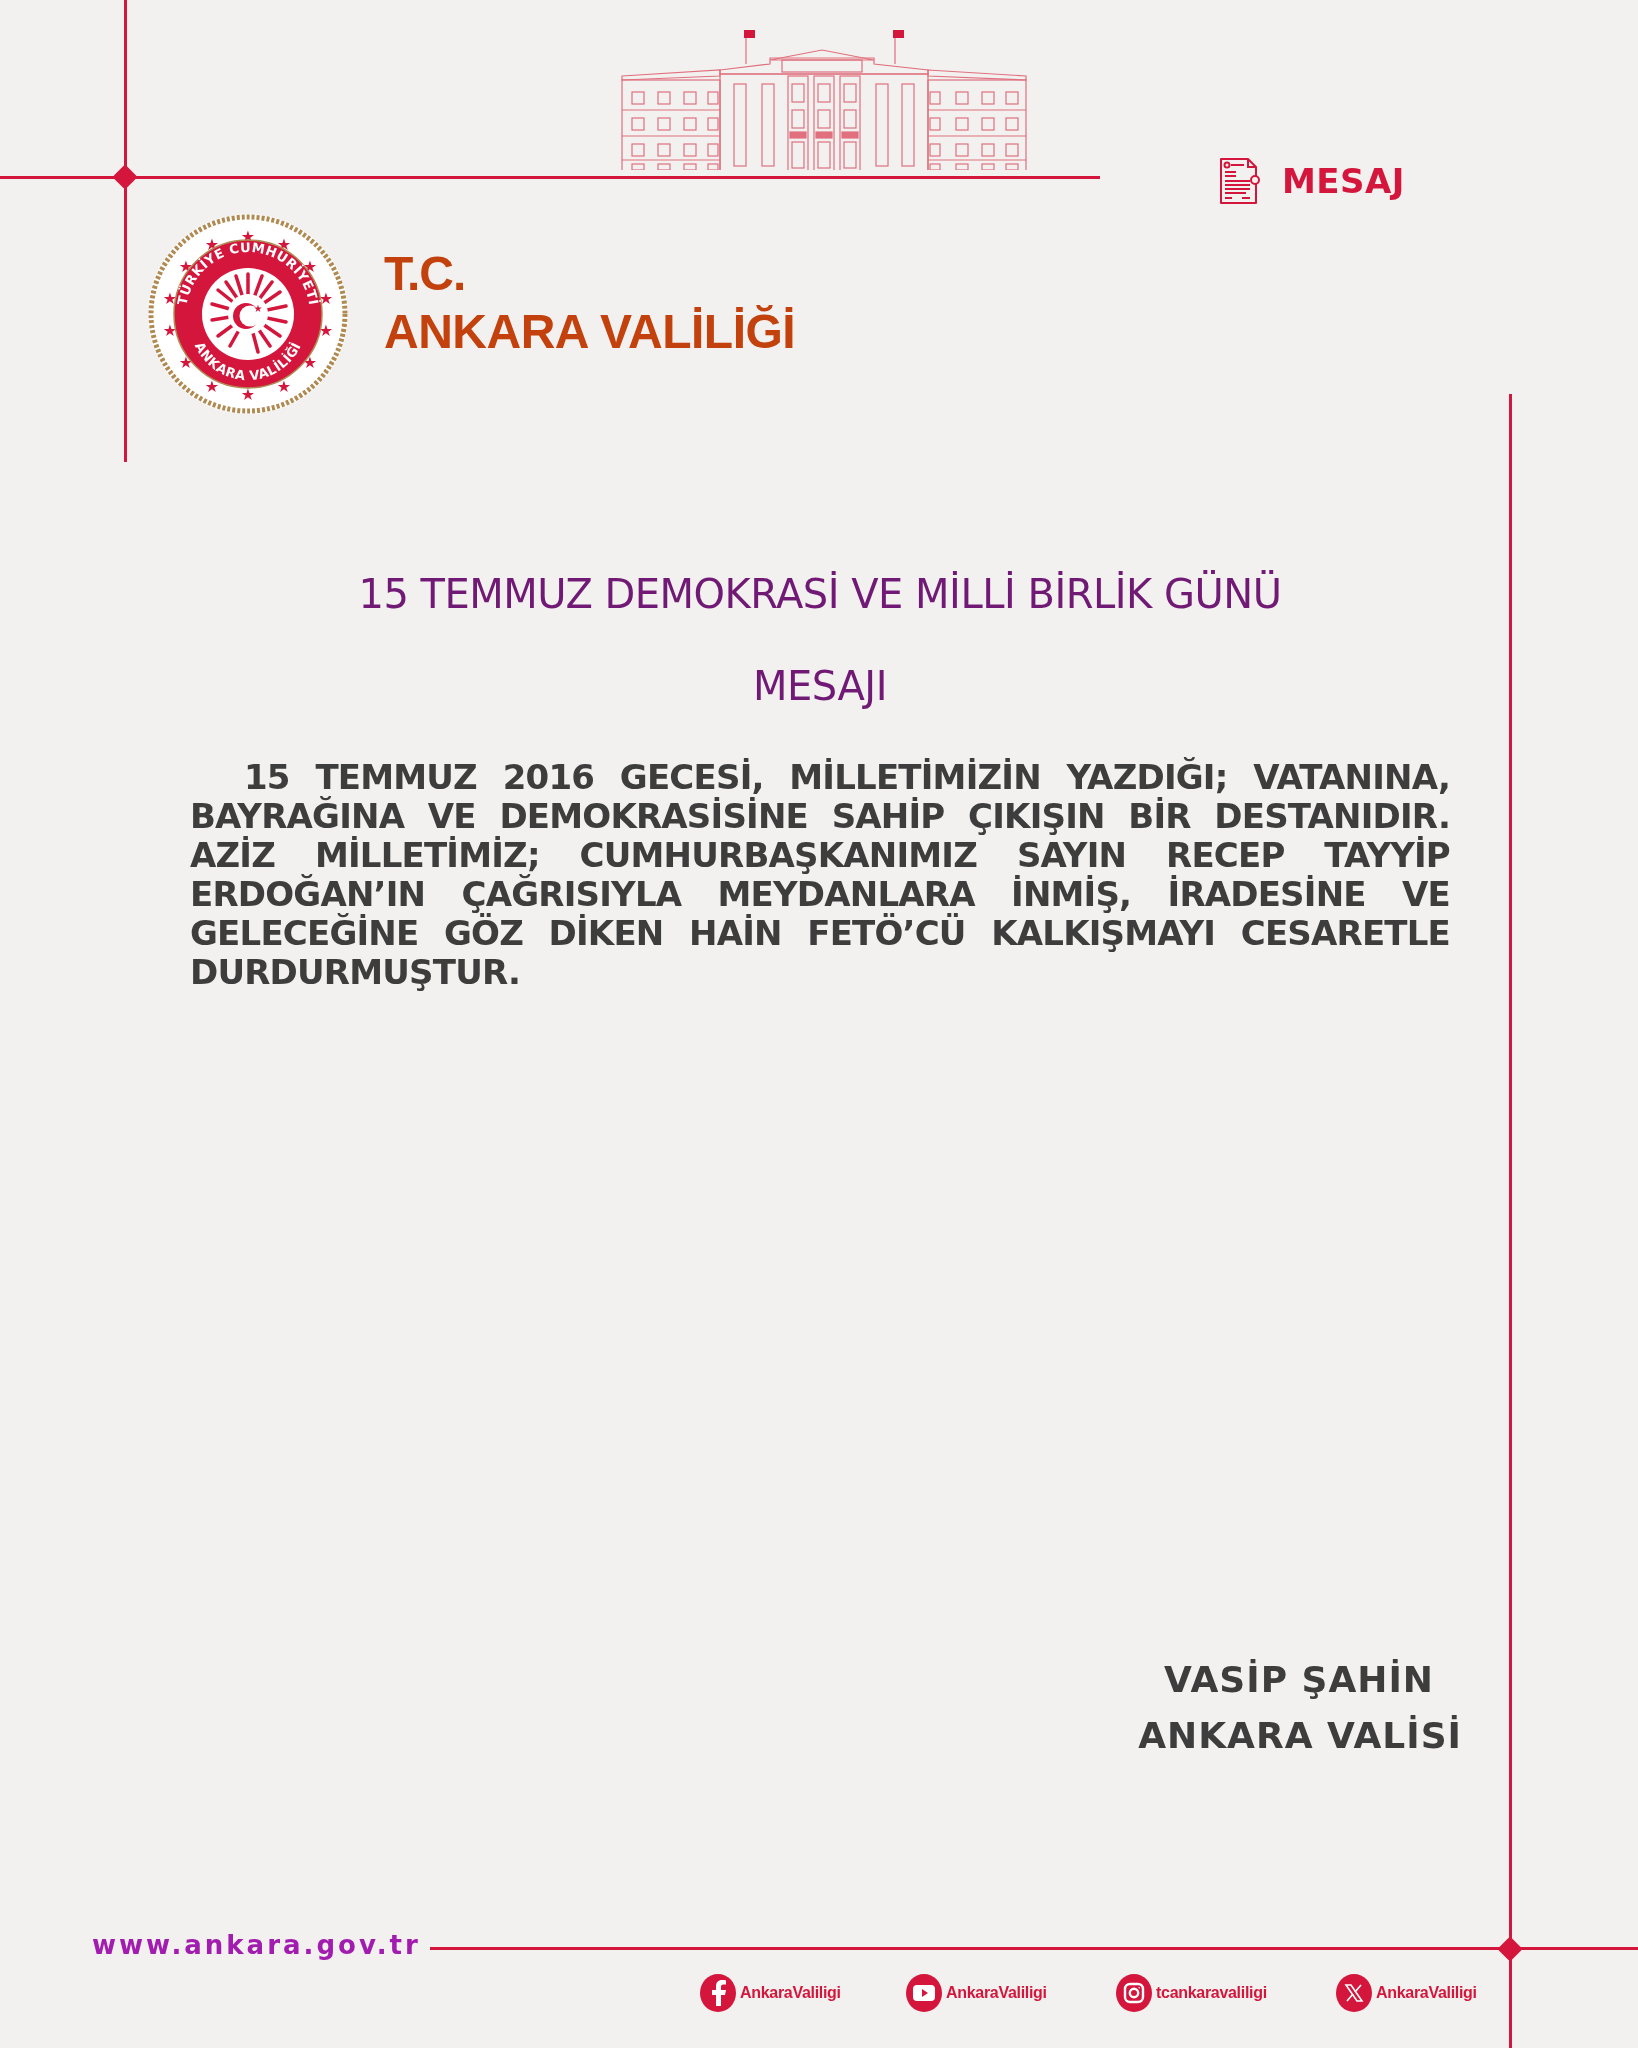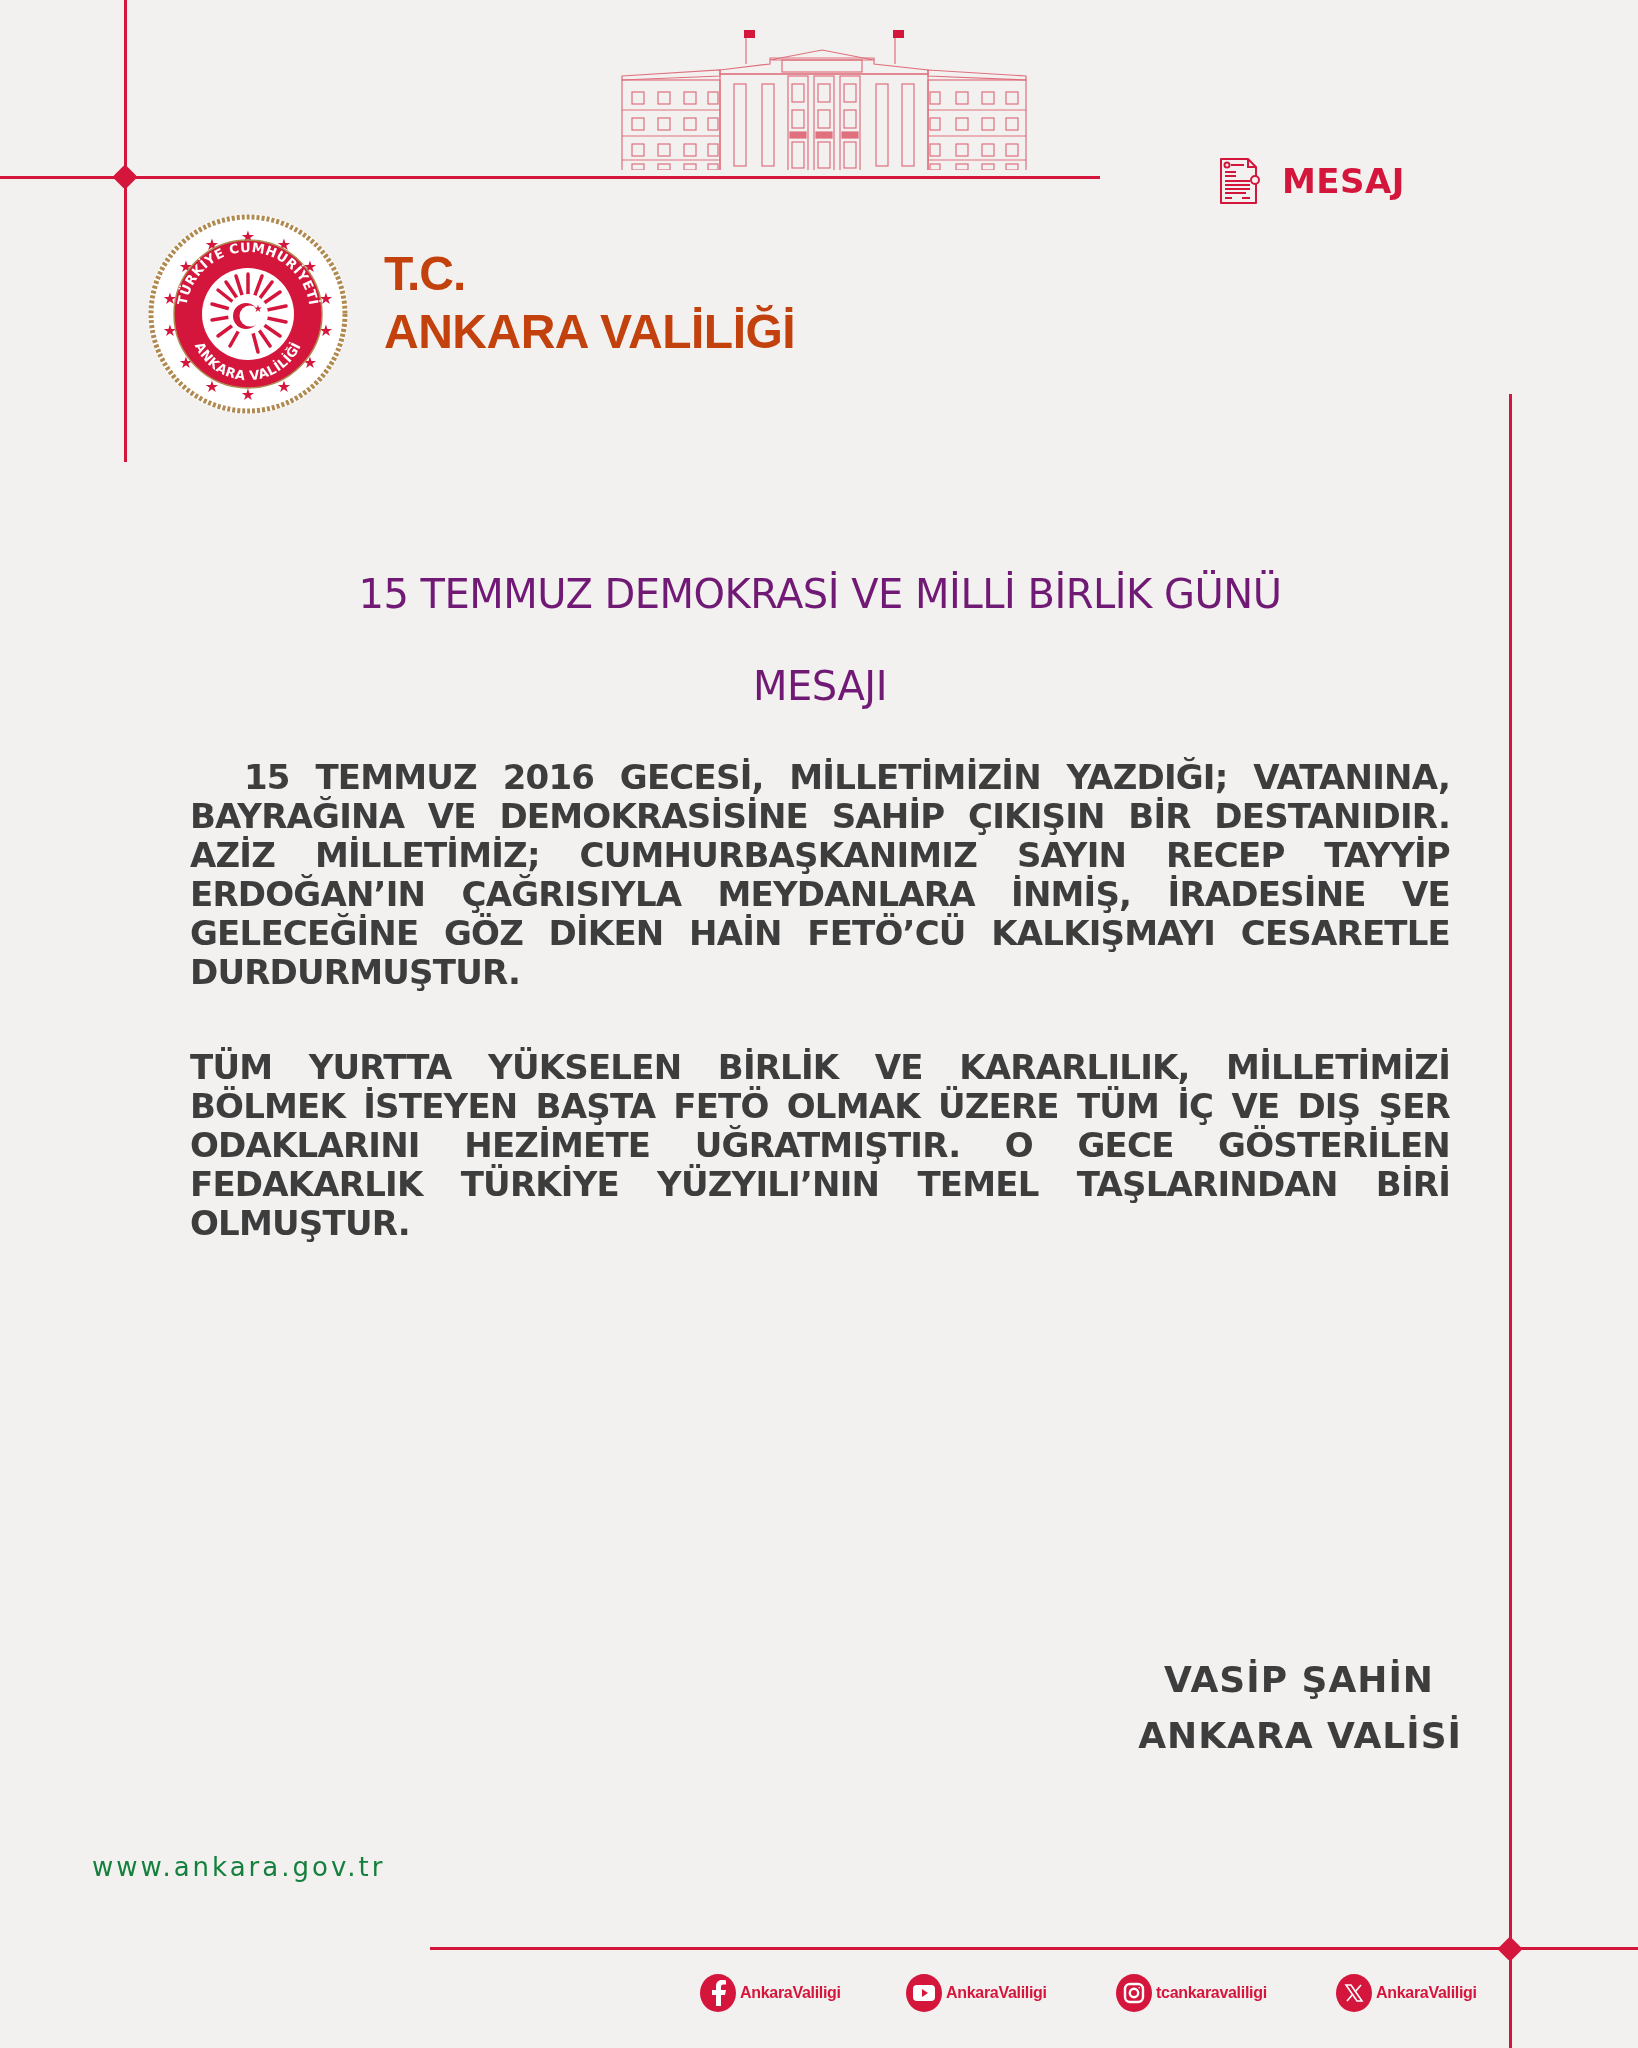--- a/index.html
+++ b/index.html
@@ -45,21 +45,21 @@
     .signature {
       position: absolute; right: 176px; top: 1652px; text-align: right;
       font-family: "DejaVu Sans", sans-serif; font-weight: 700; color: #3d3d3d;
       font-size: 36px; line-height: 56px; letter-spacing: 1px;
     }
     .signature .sig-name { display: block; margin-right: 28px; }
     .signature .sig-title { display: block; }
 
     
     .website {
-      position: absolute; left: 92px; top: 1852px; color: #15803d; font-weight: 400;
+      position: absolute; left: 92px; top: 1930px; color: #a21caf; font-weight: 700;
       font-family: "DejaVu Sans", sans-serif; font-size: 26px; letter-spacing: 3px;
     }
     .socials { position: absolute; top: 1974px; left: 0; width: 100%; height: 40px; }
     .social { position: absolute; display: flex; align-items: center; gap: 4px; }
     .social .ic {
       width: 36px; height: 38px; border-radius: 50%; background: #d4163c;
       display: flex; align-items: center; justify-content: center;
     }
     .social .handle {
       color: #d4163c; font-weight: 700; font-size: 16px; font-family: "Liberation Sans", sans-serif;
@@ -243,21 +243,20 @@
   <span class="name">ANKARA VALİLİĞİ</span>
 </div>
 
 <h1 class="title">
   <span style="display:block">15 TEMMUZ DEMOKRASİ VE MİLLİ BİRLİK GÜNÜ</span>
   <span style="display:block">MESAJI</span>
 </h1>
 
 <div class="body-text">
   <p class="first">15 TEMMUZ 2016 GECESİ, MİLLETİMİZİN YAZDIĞI; VATANINA, BAYRAĞINA VE DEMOKRASİSİNE SAHİP ÇIKIŞIN BİR DESTANIDIR. AZİZ MİLLETİMİZ; CUMHURBAŞKANIMIZ SAYIN RECEP TAYYİP ERDOĞAN’IN ÇAĞRISIYLA MEYDANLARA İNMİŞ, İRADESİNE VE GELECEĞİNE GÖZ DİKEN HAİN FETÖ’CÜ KALKIŞMAYI CESARETLE DURDURMUŞTUR.</p>
-  <p>TÜM YURTTA YÜKSELEN BİRLİK VE KARARLILIK, MİLLETİMİZİ BÖLMEK İSTEYEN BAŞTA FETÖ OLMAK ÜZERE TÜM İÇ VE DIŞ ŞER ODAKLARINI HEZİMETE UĞRATMIŞTIR. O GECE GÖSTERİLEN FEDAKARLIK TÜRKİYE YÜZYILI’NIN TEMEL TAŞLARINDAN BİRİ OLMUŞTUR.</p>
 </div>
 
 <div class="signature">
   <span class="sig-name">VASİP ŞAHİN</span>
   <span class="sig-title">ANKARA VALİSİ</span>
 </div>
 
 <a class="website">www.ankara.gov.tr</a>
 
 <div class="socials">

